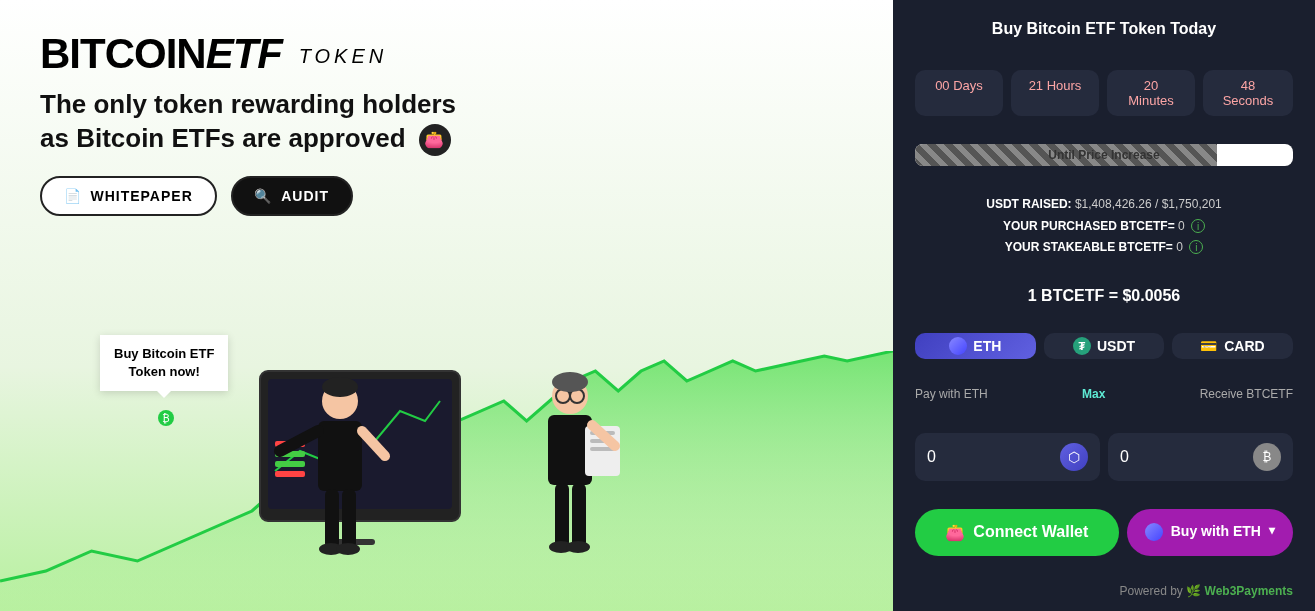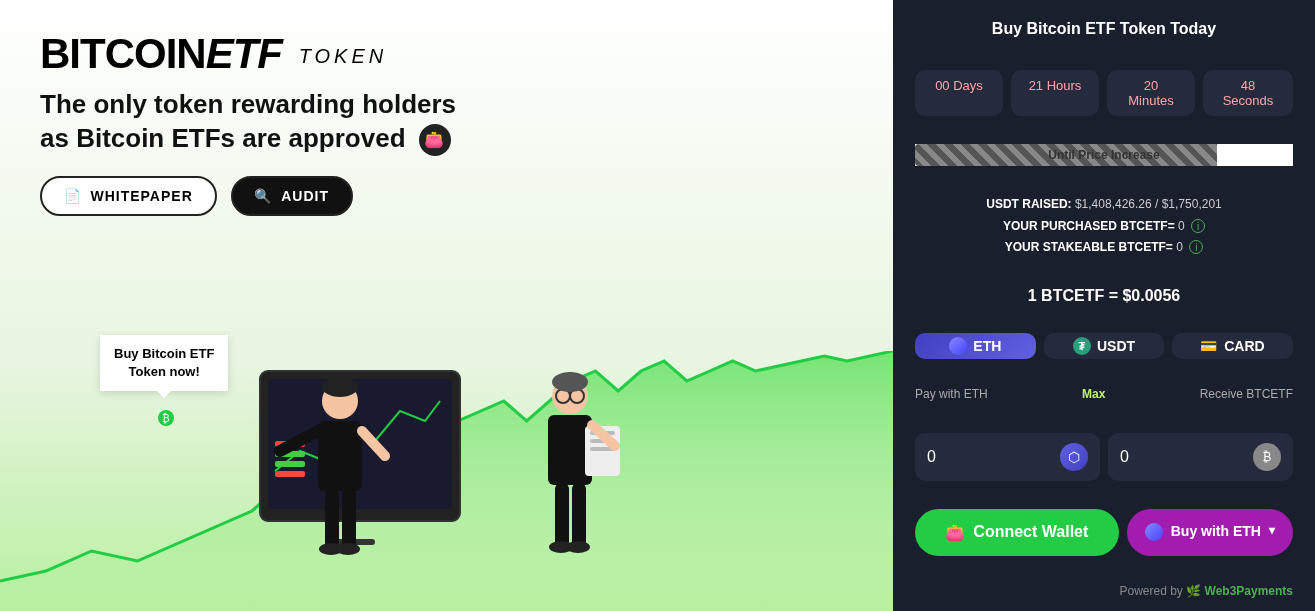--- a/index.html
+++ b/index.html
@@ -152,21 +152,21 @@
       color: #fca5a5;
       min-width: 88px;
     }
 
     
     .progress-area {
       position: relative;
     }
     .progress-bar-bg {
       background: #fff;
-      border-radius: 0;
+      border-radius: 8px;
       height: 22px;
       position: relative;
       overflow: hidden;
     }
     .progress-bar-fill {
       background: repeating-linear-gradient(
         45deg,
         #555 0px,
         #555 6px,
         #888 6px,
@@ -253,21 +253,21 @@
 
     
     .input-labels {
       display: flex;
       justify-content: space-between;
       font-size: 12px;
       color: #aaa;
       margin-bottom: 4px;
     }
     .max-label {
-      color: #bef264;
+      color: #5eead4;
       font-weight: 700;
     }
     .input-row {
       display: flex;
       gap: 8px;
     }
     .input-group {
       flex: 1;
       background: #252b3d;
       border-radius: 10px;

